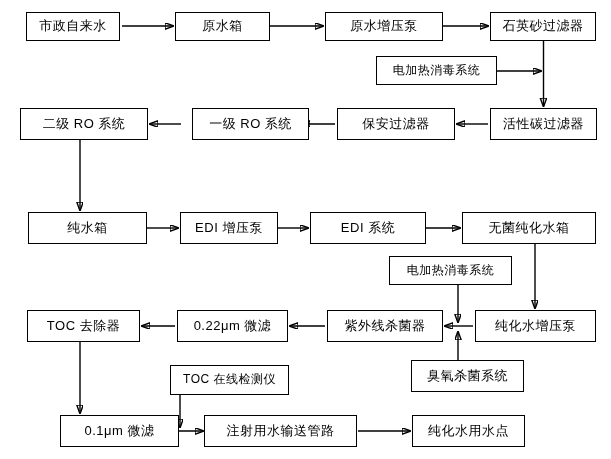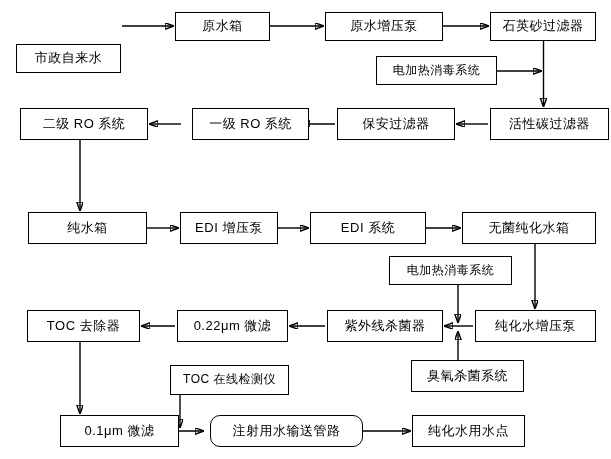--- a/index.html
+++ b/index.html
@@ -88,44 +88,44 @@
     <line x1="175" y1="326" x2="142" y2="326" marker-end="url(#ah)"></line>
 
     <line x1="80" y1="342" x2="80" y2="413" marker-end="url(#ah)"></line>
 
     <line x1="180" y1="395" x2="180" y2="427" marker-end="url(#ah)"></line>
 
     <line x1="147" y1="431" x2="203" y2="431" marker-end="url(#ah)"></line>
     <line x1="358" y1="431" x2="410" y2="431" marker-end="url(#ah)"></line>
   </svg>
 
-  <div class="node" style="left:16px;top:12px;width:105px;height:29px;margin-top:32px;">市政自来水</div>
+  <div class="node" style="left:26px;top:12px;width:94px;height:29px;">市政自来水</div>
   <div class="node" style="left:175px;top:12px;width:95px;height:29px;">原水箱</div>
   <div class="node" style="left:325px;top:12px;width:118px;height:29px;">原水增压泵</div>
   <div class="node" style="left:490px;top:12px;width:106px;height:29px;">石英砂过滤器</div>
 
   <div class="node small" style="left:376px;top:56px;width:121px;height:29px;">电加热消毒系统</div>
 
-  <div class="node" style="left:490px;top:108px;width:119px;height:32px;">活性碳过滤器</div>
+  <div class="node" style="left:490px;top:108px;width:107px;height:32px;">活性碳过滤器</div>
   <div class="node" style="left:337px;top:108px;width:118px;height:32px;">保安过滤器</div>
   <div class="node" style="left:183px;top:108px;width:117px;height:32px;margin-left:9px;">一级 RO 系统</div>
   <div class="node" style="left:20px;top:108px;width:128px;height:32px;">二级 RO 系统</div>
 
   <div class="node" style="left:28px;top:212px;width:119px;height:32px;">纯水箱</div>
   <div class="node" style="left:180px;top:212px;width:98px;height:32px;">EDI 增压泵</div>
   <div class="node" style="left:310px;top:212px;width:116px;height:32px;">EDI 系统</div>
   <div class="node" style="left:462px;top:212px;width:134px;height:32px;">无菌纯化水箱</div>
 
   <div class="node small" style="left:389px;top:256px;width:123px;height:29px;">电加热消毒系统</div>
 
   <div class="node" style="left:475px;top:310px;width:121px;height:32px;">纯化水增压泵</div>
   <div class="node" style="left:327px;top:310px;width:116px;height:32px;">紫外线杀菌器</div>
   <div class="node" style="left:177px;top:310px;width:111px;height:32px;">0.22μm 微滤</div>
   <div class="node" style="left:27px;top:310px;width:113px;height:32px;">TOC 去除器</div>
 
   <div class="node" style="left:411px;top:360px;width:113px;height:32px;">臭氧杀菌系统</div>
   <div class="node small" style="left:124px;top:365px;width:119px;height:30px;margin-left:46px;">TOC 在线检测仪</div>
 
   <div class="node" style="left:28px;top:415px;width:119px;height:32px;margin-left:32px;">0.1μm 微滤</div>
-  <div class="node" style="left:210px;top:415px;width:153px;height:32px;border-radius:10px;">注射用水输送管路</div>
+  <div class="node" style="left:204px;top:415px;width:153px;height:32px;">注射用水输送管路</div>
   <div class="node" style="left:412px;top:415px;width:113px;height:32px;">纯化水用水点</div>
 
 </div>
 
 </body></html>

